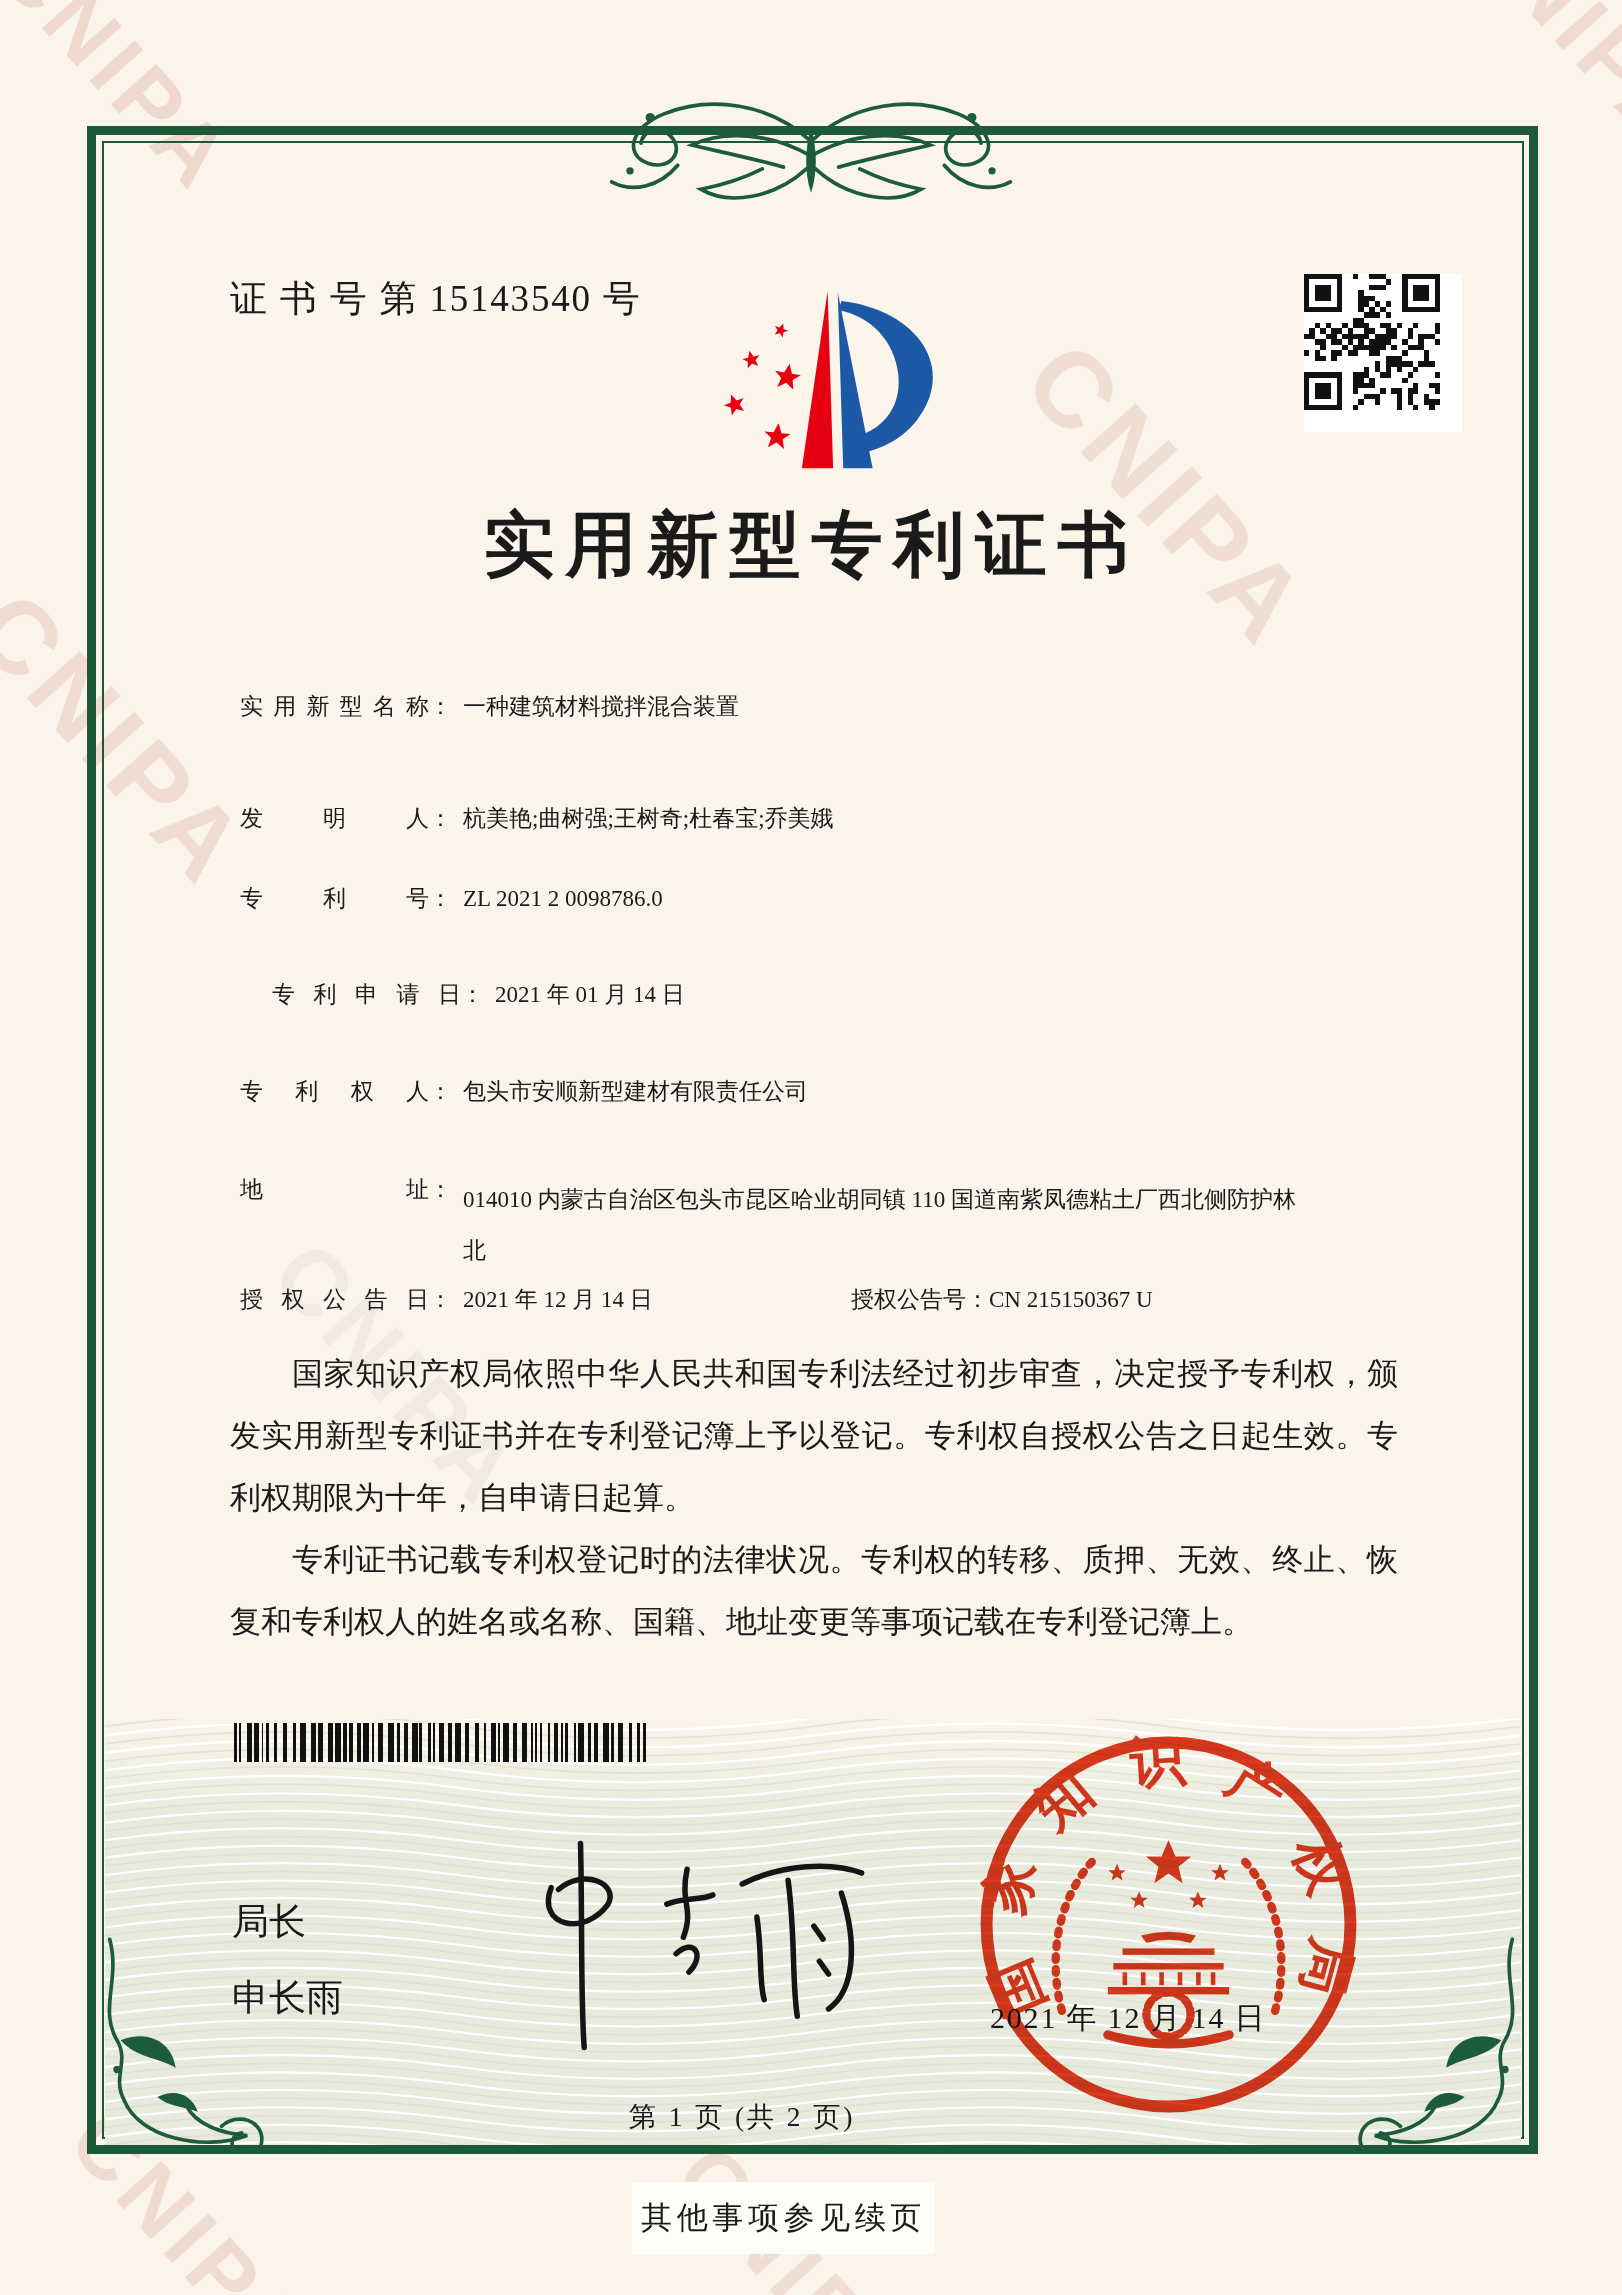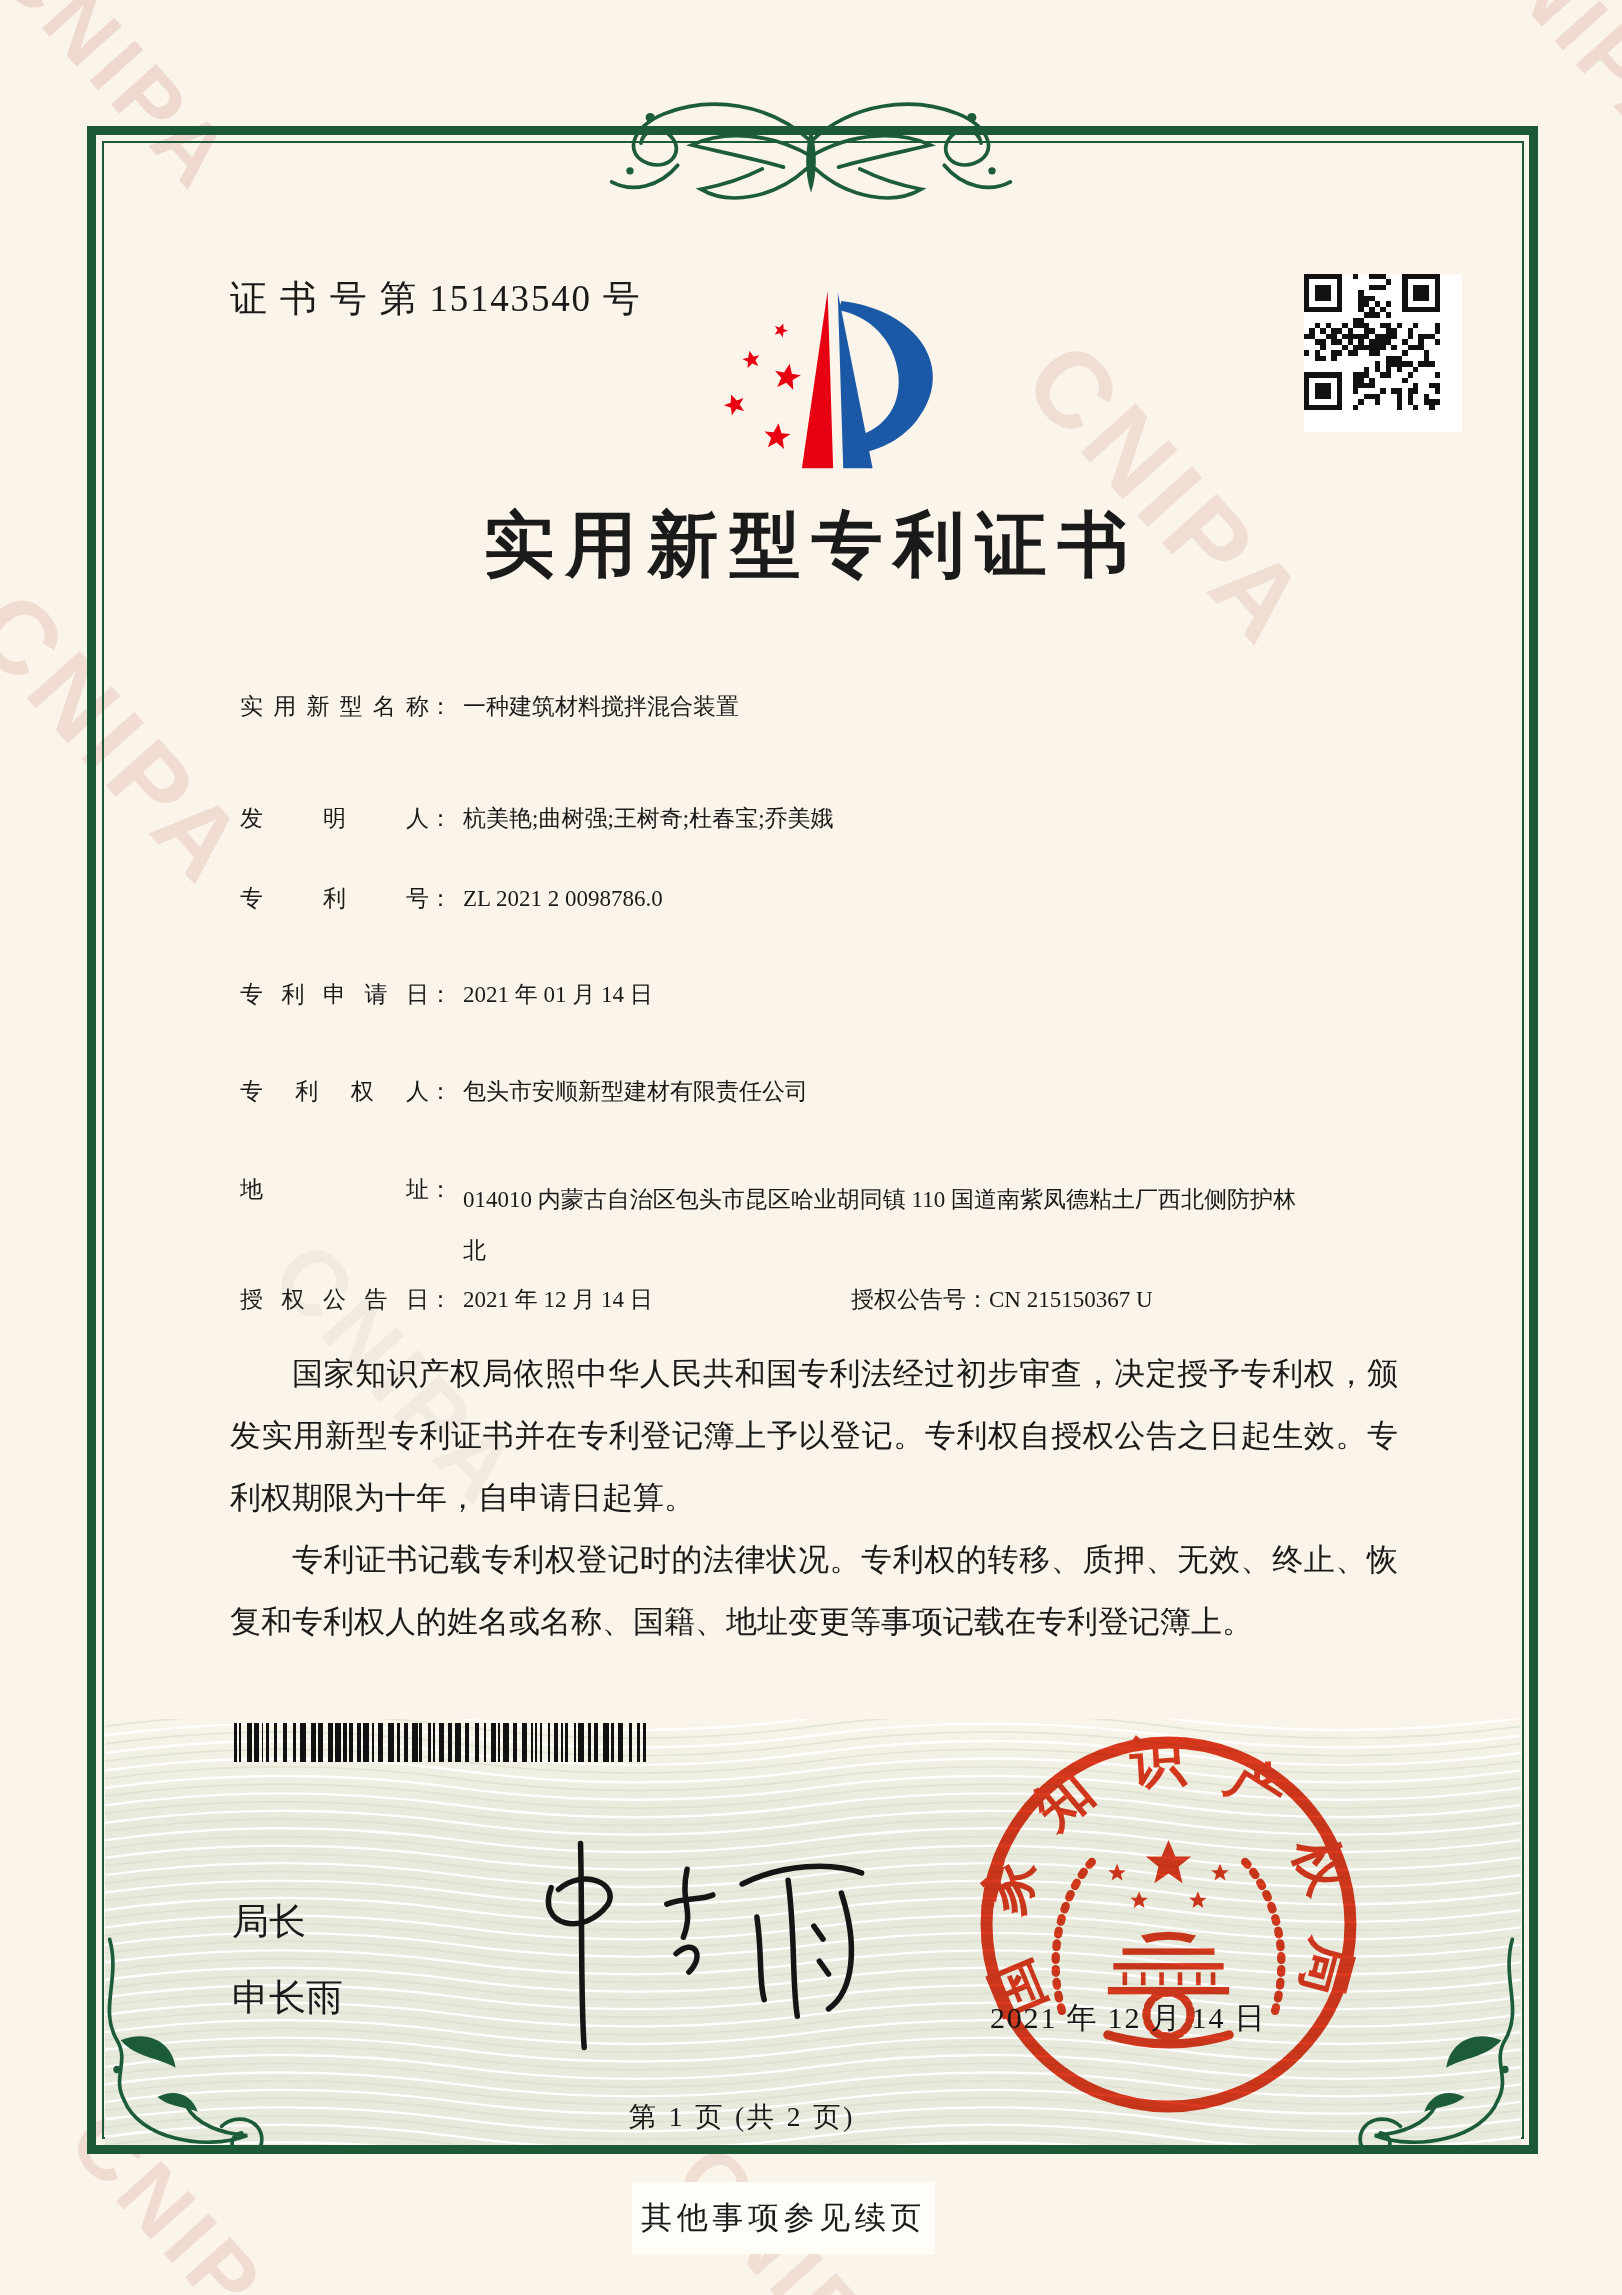--- a/index.html
+++ b/index.html
@@ -345,21 +345,21 @@
 
   <div class="content frow" style="top:691px;">
     <span class="flabel">实用新型名称</span><span class="fcolon">：</span><span class="fvalue">一种建筑材料搅拌混合装置</span>
   </div>
   <div class="content frow" style="top:788px;margin-top:15px;">
     <span class="flabel">发明人</span><span class="fcolon">：</span><span class="fvalue">杭美艳;曲树强;王树奇;杜春宝;乔美娥</span>
   </div>
   <div class="content frow" style="top:883px;">
     <span class="flabel">专利号</span><span class="fcolon">：</span><span class="fvalue">ZL 2021 2 0098786.0</span>
   </div>
-  <div class="content frow" style="top:979px;">
+  <div class="content frow" style="top:979px;margin-left:32px;">
     <span class="flabel">专利申请日</span><span class="fcolon">：</span><span class="fvalue">2021 年 01 月 14 日</span>
   </div>
   <div class="content frow" style="top:1076px;">
     <span class="flabel">专利权人</span><span class="fcolon">：</span><span class="fvalue">包头市安顺新型建材有限责任公司</span>
   </div>
   <div class="content frow addr" style="top:1174px;">
     <span class="flabel">地址</span><span class="fcolon">：</span><span class="fvalue">014010 内蒙古自治区包头市昆区哈业胡同镇 110 国道南紫凤德粘土厂西北侧防护林北</span>
   </div>
   <div class="content frow" style="top:1284px;">
     <span class="flabel">授权公告日</span><span class="fcolon">：</span><span class="fvalue">2021 年 12 月 14 日</span>

